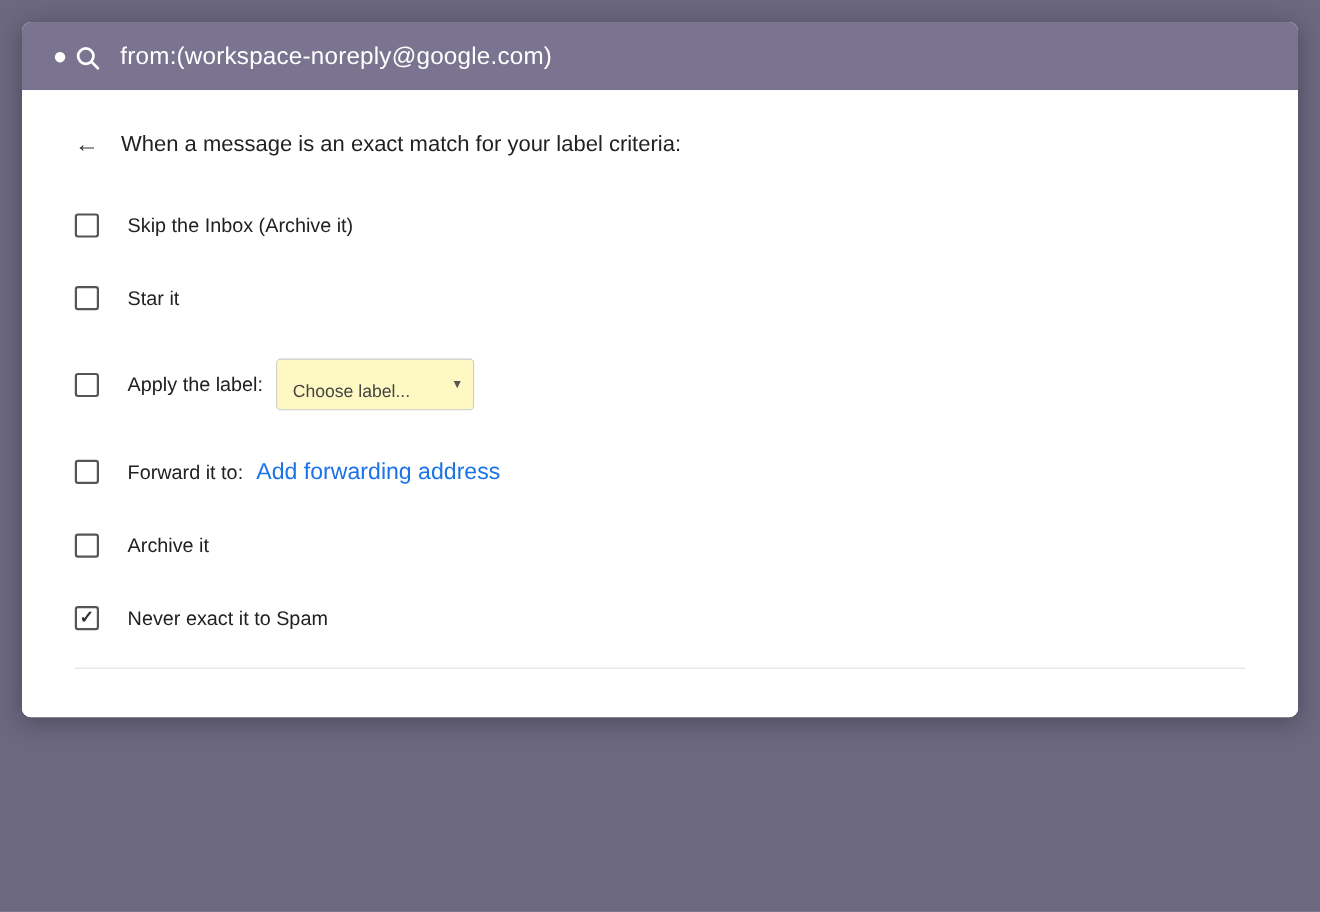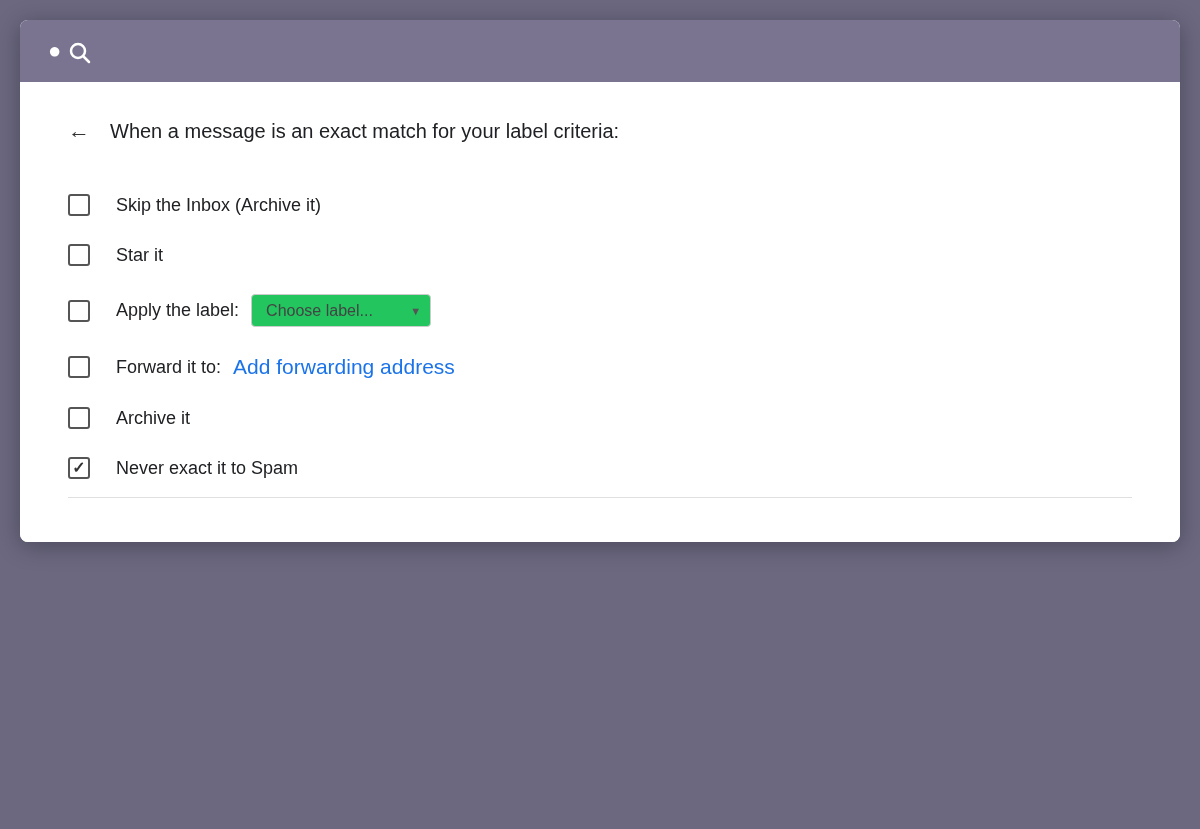--- a/index.html
+++ b/index.html
@@ -69,21 +69,21 @@
 
     .criteria-text {
       font-size: 20px;
       color: #202124;
       font-weight: 400;
     }
 
     .filter-options {
       display: flex;
       flex-direction: column;
-      gap: 0;
+      gap: 16px;
     }
 
     .option-row {
       display: flex;
       align-items: center;
       gap: 26px;
       padding: 14px 0;
     }
 
     .checkbox {
@@ -120,24 +120,24 @@
     }
 
     .dropdown-wrapper {
       position: relative;
       display: inline-block;
     }
 
     .dropdown-wrapper select {
       border: 1px solid #ccc;
       border-radius: 4px;
-      padding: 7px 36px 7px 14px;
+      padding: 21px 36px 7px 14px;
       font-size: 16px;
       color: #444;
-      background: #22c55e;
+      background: #fef9c3;
       appearance: none;
       -webkit-appearance: none;
       cursor: pointer;
       min-width: 180px;
     }
 
     .dropdown-wrapper::after {
       content: '▼';
       position: absolute;
       right: 10px;
@@ -166,20 +166,21 @@
 
 <div class="dialog">
 
   <div class="search-bar">
     <span class="search-icon">●
       <svg width="24" height="24" viewBox="0 0 24 24" fill="none" xmlns="http://www.w3.org/2000/svg" style="display:inline-block;vertical-align:middle;">
         <circle cx="11" cy="11" r="7" stroke="white" stroke-width="2.5"></circle>
         <line x1="16.5" y1="16.5" x2="22" y2="22" stroke="white" stroke-width="2.5" stroke-linecap="round"></line>
       </svg>
     </span>
+    <span class="search-query">from:(workspace-noreply@google.com)</span>
   </div>
 
   <div class="content">
 
     <div class="criteria-header">
       <span class="back-arrow">←</span>
       <span class="criteria-text">When a message is an exact match for your label criteria:</span>
     </div>
 
     <div class="filter-options">

